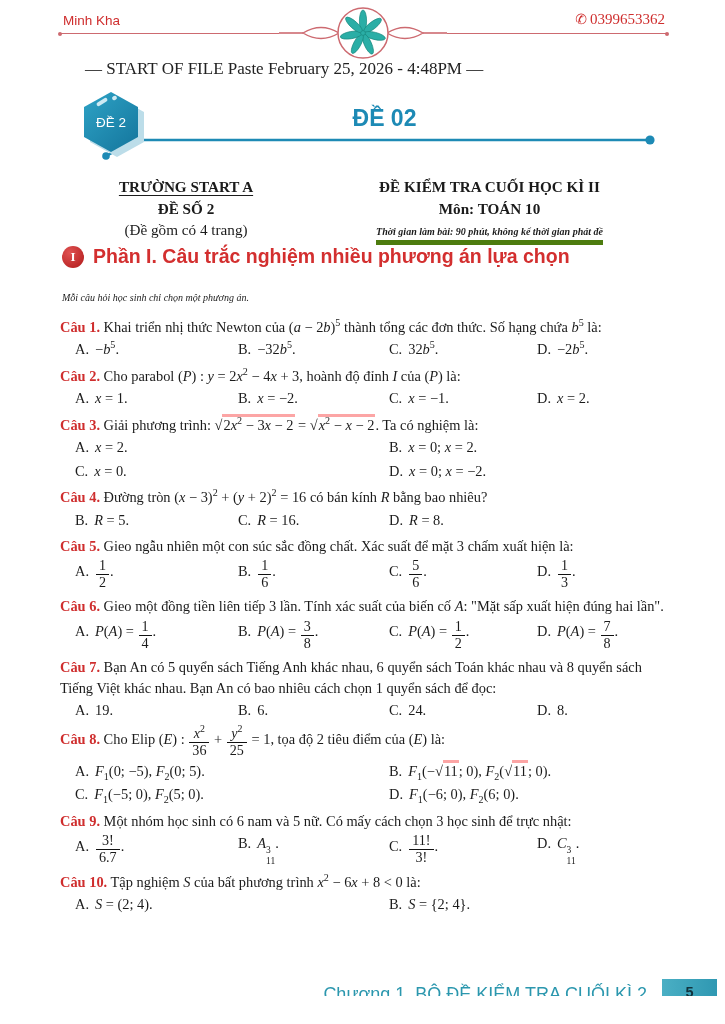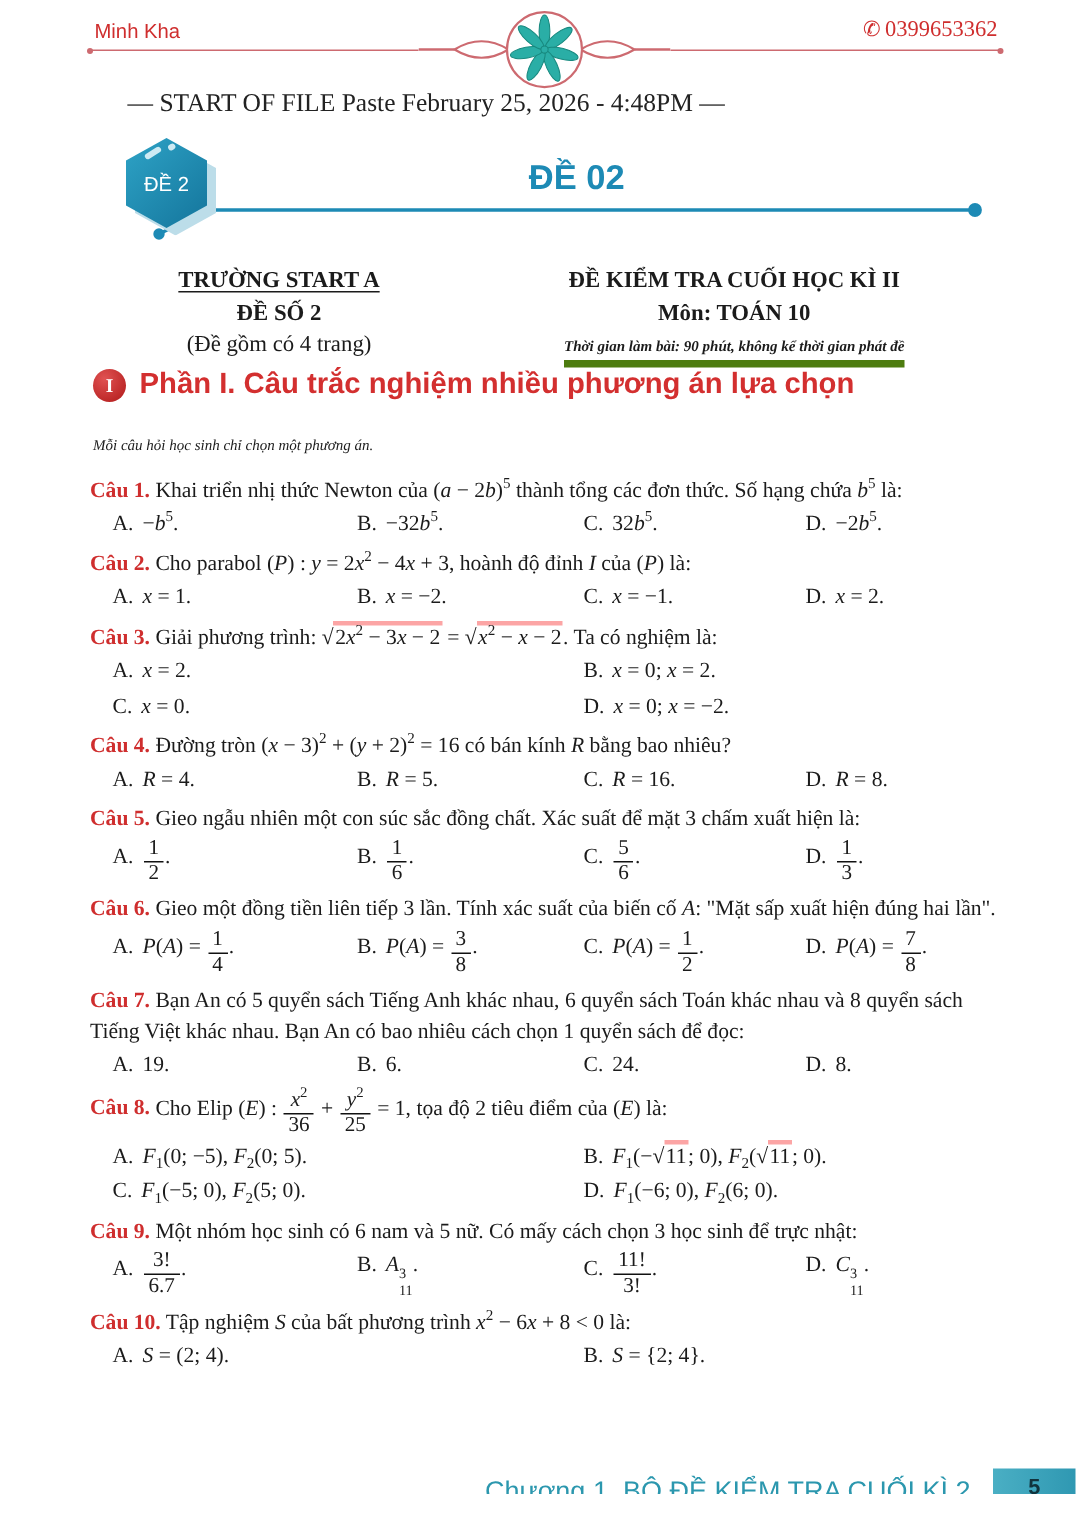--- a/index.html
+++ b/index.html
@@ -181,21 +181,20 @@
         <div class="options cols2">
           <div class="option"><span class="olabel">A.</span><span><i>x</i> = 2.</span></div>
           <div class="option"><span class="olabel">B.</span><span><i>x</i> = 0; <i>x</i> = 2.</span></div>
           <div class="option"><span class="olabel">C.</span><span><i>x</i> = 0.</span></div>
           <div class="option"><span class="olabel">D.</span><span><i>x</i> = 0; <i>x</i> = −2.</span></div>
         </div>
       </div>
       <div class="question">
         <div class="qtext"><span class="qlabel">Câu 4.</span> <span>Đường tròn (<i>x</i> − 3)<sup>2</sup> + (<i>y</i> + 2)<sup>2</sup> = 16 có bán kính <i>R</i> bằng bao nhiêu?</span></div>
         <div class="options cols4">
-          <div class="option"><span class="olabel">A.</span><span><i>R</i> = 4.</span></div>
           <div class="option"><span class="olabel">B.</span><span><i>R</i> = 5.</span></div>
           <div class="option"><span class="olabel">C.</span><span><i>R</i> = 16.</span></div>
           <div class="option"><span class="olabel">D.</span><span><i>R</i> = 8.</span></div>
         </div>
       </div>
       <div class="question">
         <div class="qtext"><span class="qlabel">Câu 5.</span> <span>Gieo ngẫu nhiên một con súc sắc đồng chất. Xác suất để mặt 3 chấm xuất hiện là:</span></div>
         <div class="options cols4">
           <div class="option"><span class="olabel">A.</span><span><span class="frac"><span class="num">1</span><span class="den">2</span></span>.</span></div>
           <div class="option"><span class="olabel">B.</span><span><span class="frac"><span class="num">1</span><span class="den">6</span></span>.</span></div>

